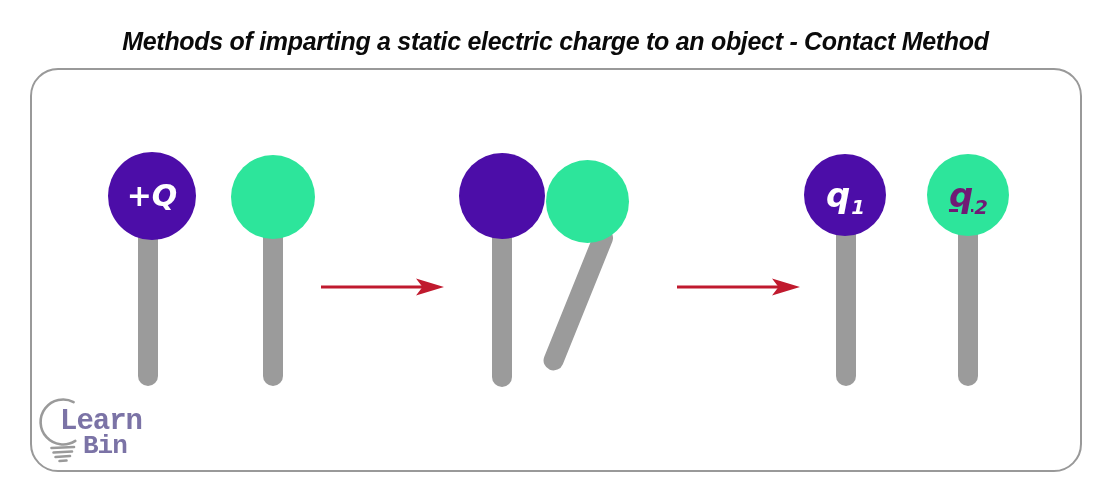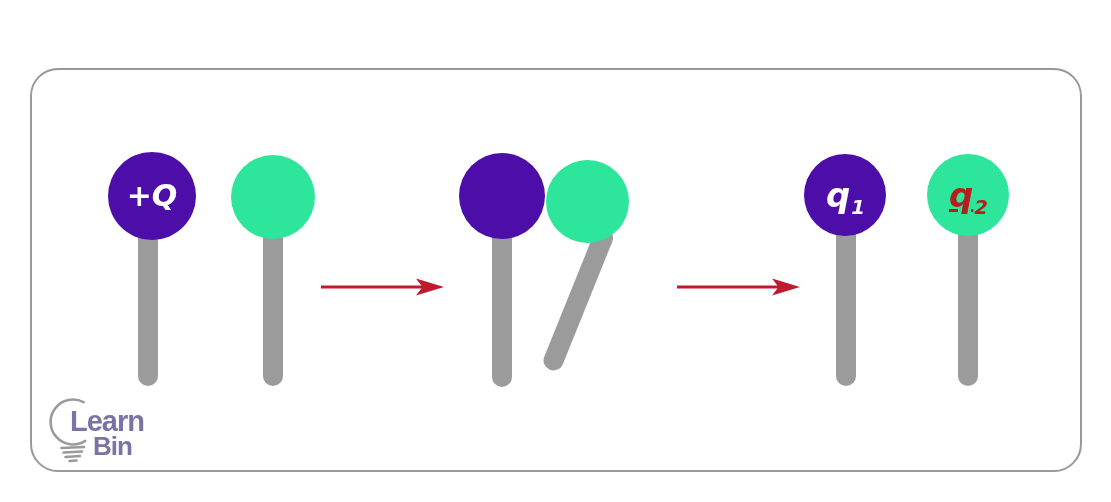--- a/index.html
+++ b/index.html
@@ -59,51 +59,52 @@
   .sphere.green{background:var(--color-green);}
   .sphere-label{
     font-family:"DejaVu Sans",sans-serif;
     font-weight:bold;
     font-style:italic;
     font-size:34px;
     line-height:1;
     white-space:nowrap;
   }
   .sphere-label.white{color:#ffffff;}
-  .sphere-label.black{color:#b91c1c;text-decoration:underline;}
+  .sphere-label.black{color:#701a75;text-decoration:underline;}
   .sub{
     font-size:0.58em;
     position:relative;
     top:0.33em;
     left:0.05em;
   }
   svg.arrow{position:absolute;z-index:3;overflow:visible;}
   svg.arrow line{stroke:var(--color-arrow);stroke-width:3;}
   svg.arrow polygon{fill:var(--color-arrow);}
-  .logo{position:absolute;left:46px;top:394px;width:120px;height:72px;z-index:3;}
+  .logo{position:absolute;left:36px;top:394px;width:120px;height:72px;z-index:3;font-family:Liberation Mono, monospace;}
   .logo svg{position:absolute;left:0;top:0;}
   .logo svg path{fill:none;stroke:var(--color-bulb);stroke-width:2.6;stroke-linecap:round;}
   .logo-line1{
     position:absolute;left:24px;top:11px;
     font-size:29px;font-weight:bold;
     letter-spacing:-1px;
     color:var(--color-logo_text);
   }
   .logo-line2{
     position:absolute;left:47px;top:37px;
     font-size:26px;font-weight:bold;
     letter-spacing:-1px;
     color:var(--color-logo_text);
   }
 </style>
 </head>
 <body>
 
 <div class="page">
 
+  <div class="title">Methods of imparting a static electric charge to an object - Contact Method</div>
 
   <div class="panel"></div>
 
   <div>
     <div class="stick" style="left:138px;top:200px;height:186px;"></div>
     <div class="sphere purple" style="left:108px;top:152px;width:88px;height:88px;">
       <span class="sphere-label white" style="font-size:30px;">+Q</span>
     </div>
     <div class="stick" style="left:263px;top:200px;height:186px;"></div>
     <div class="sphere green" style="left:231px;top:155px;width:84px;height:84px;"></div>

